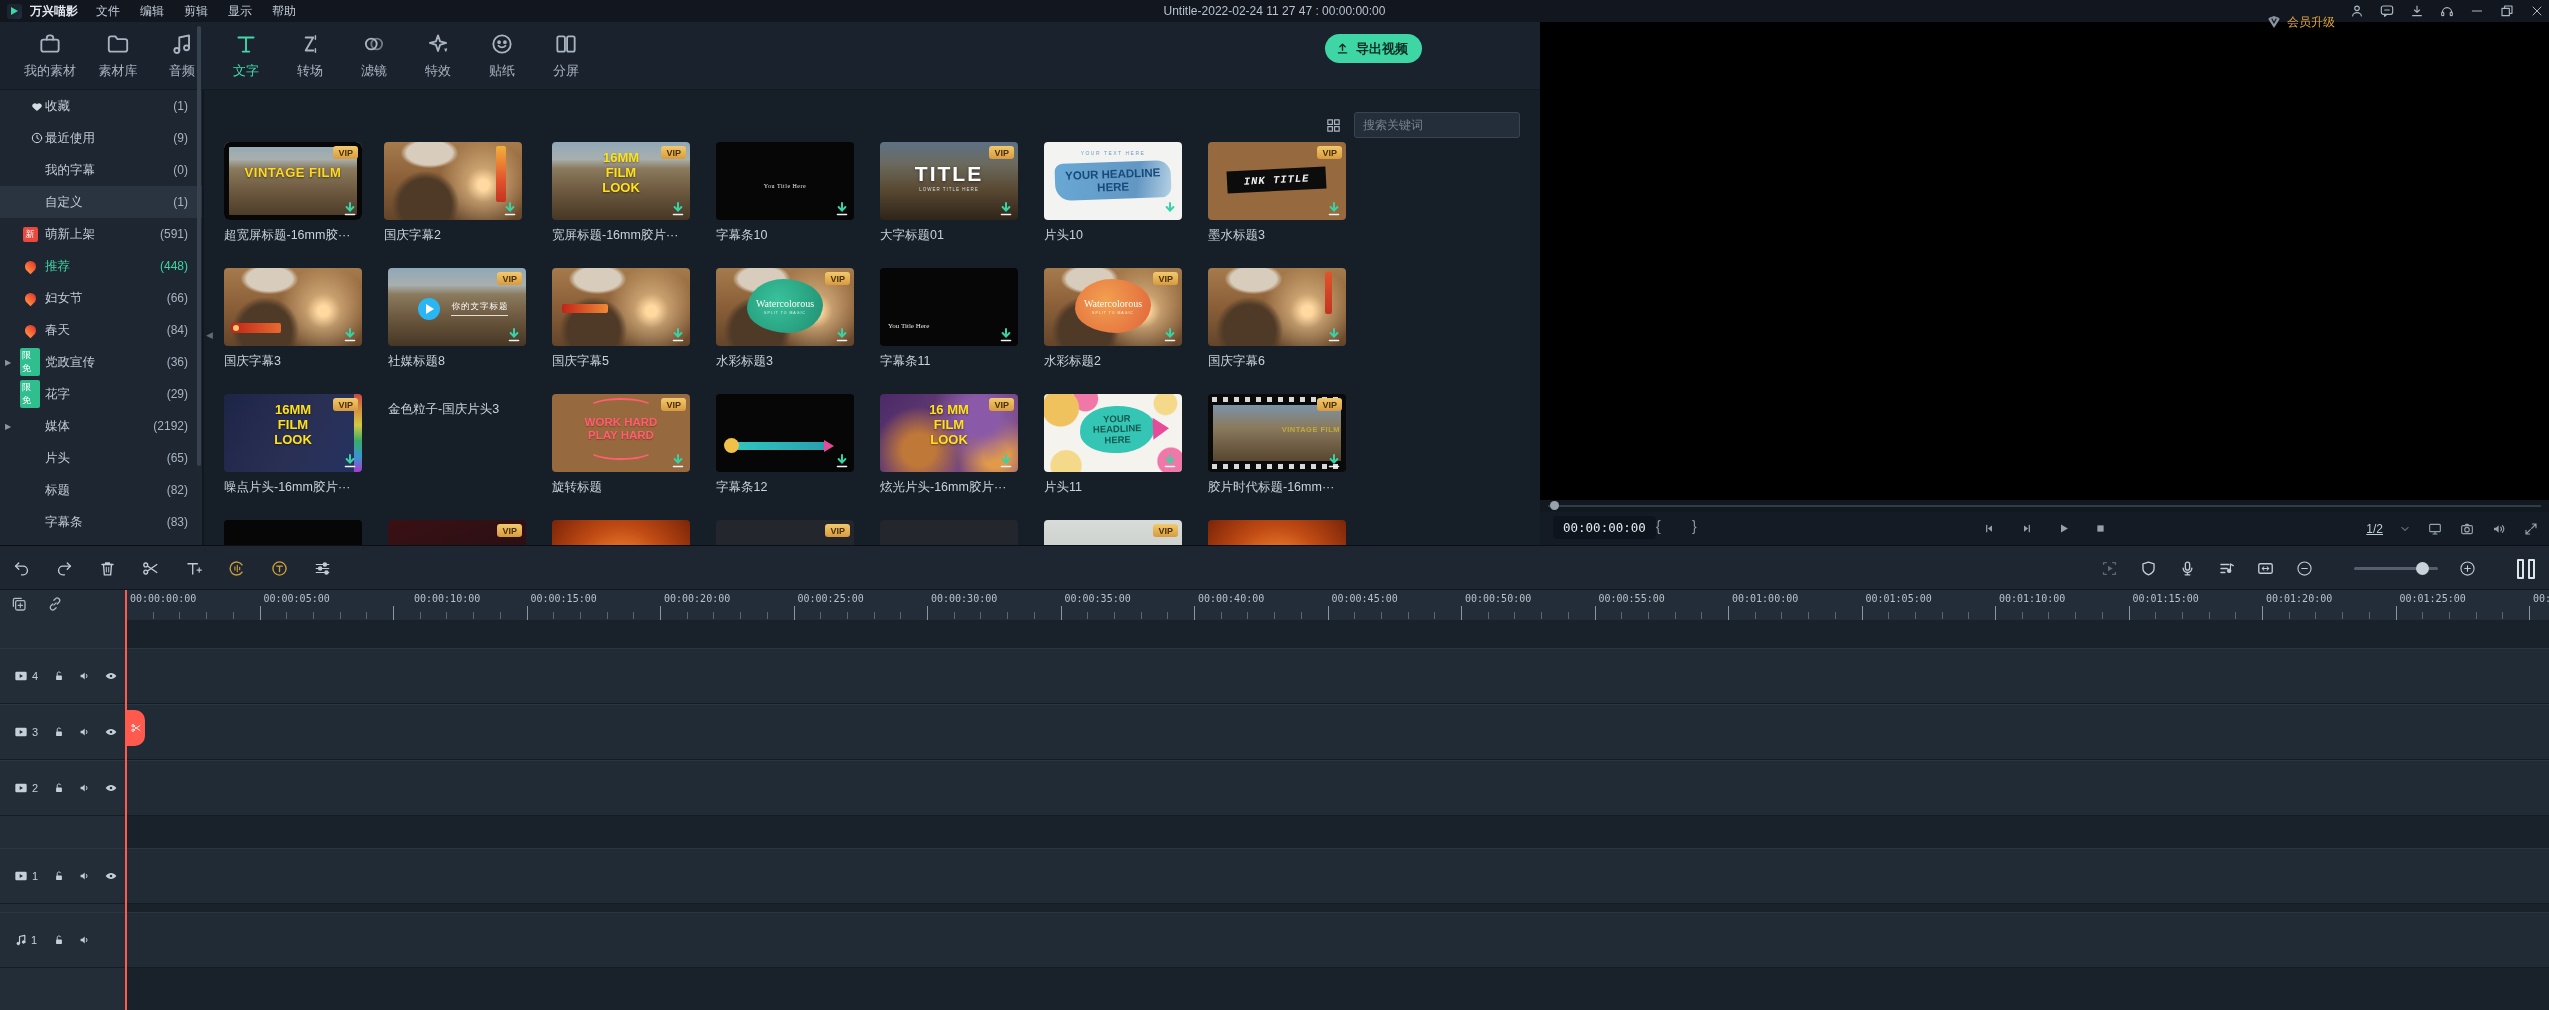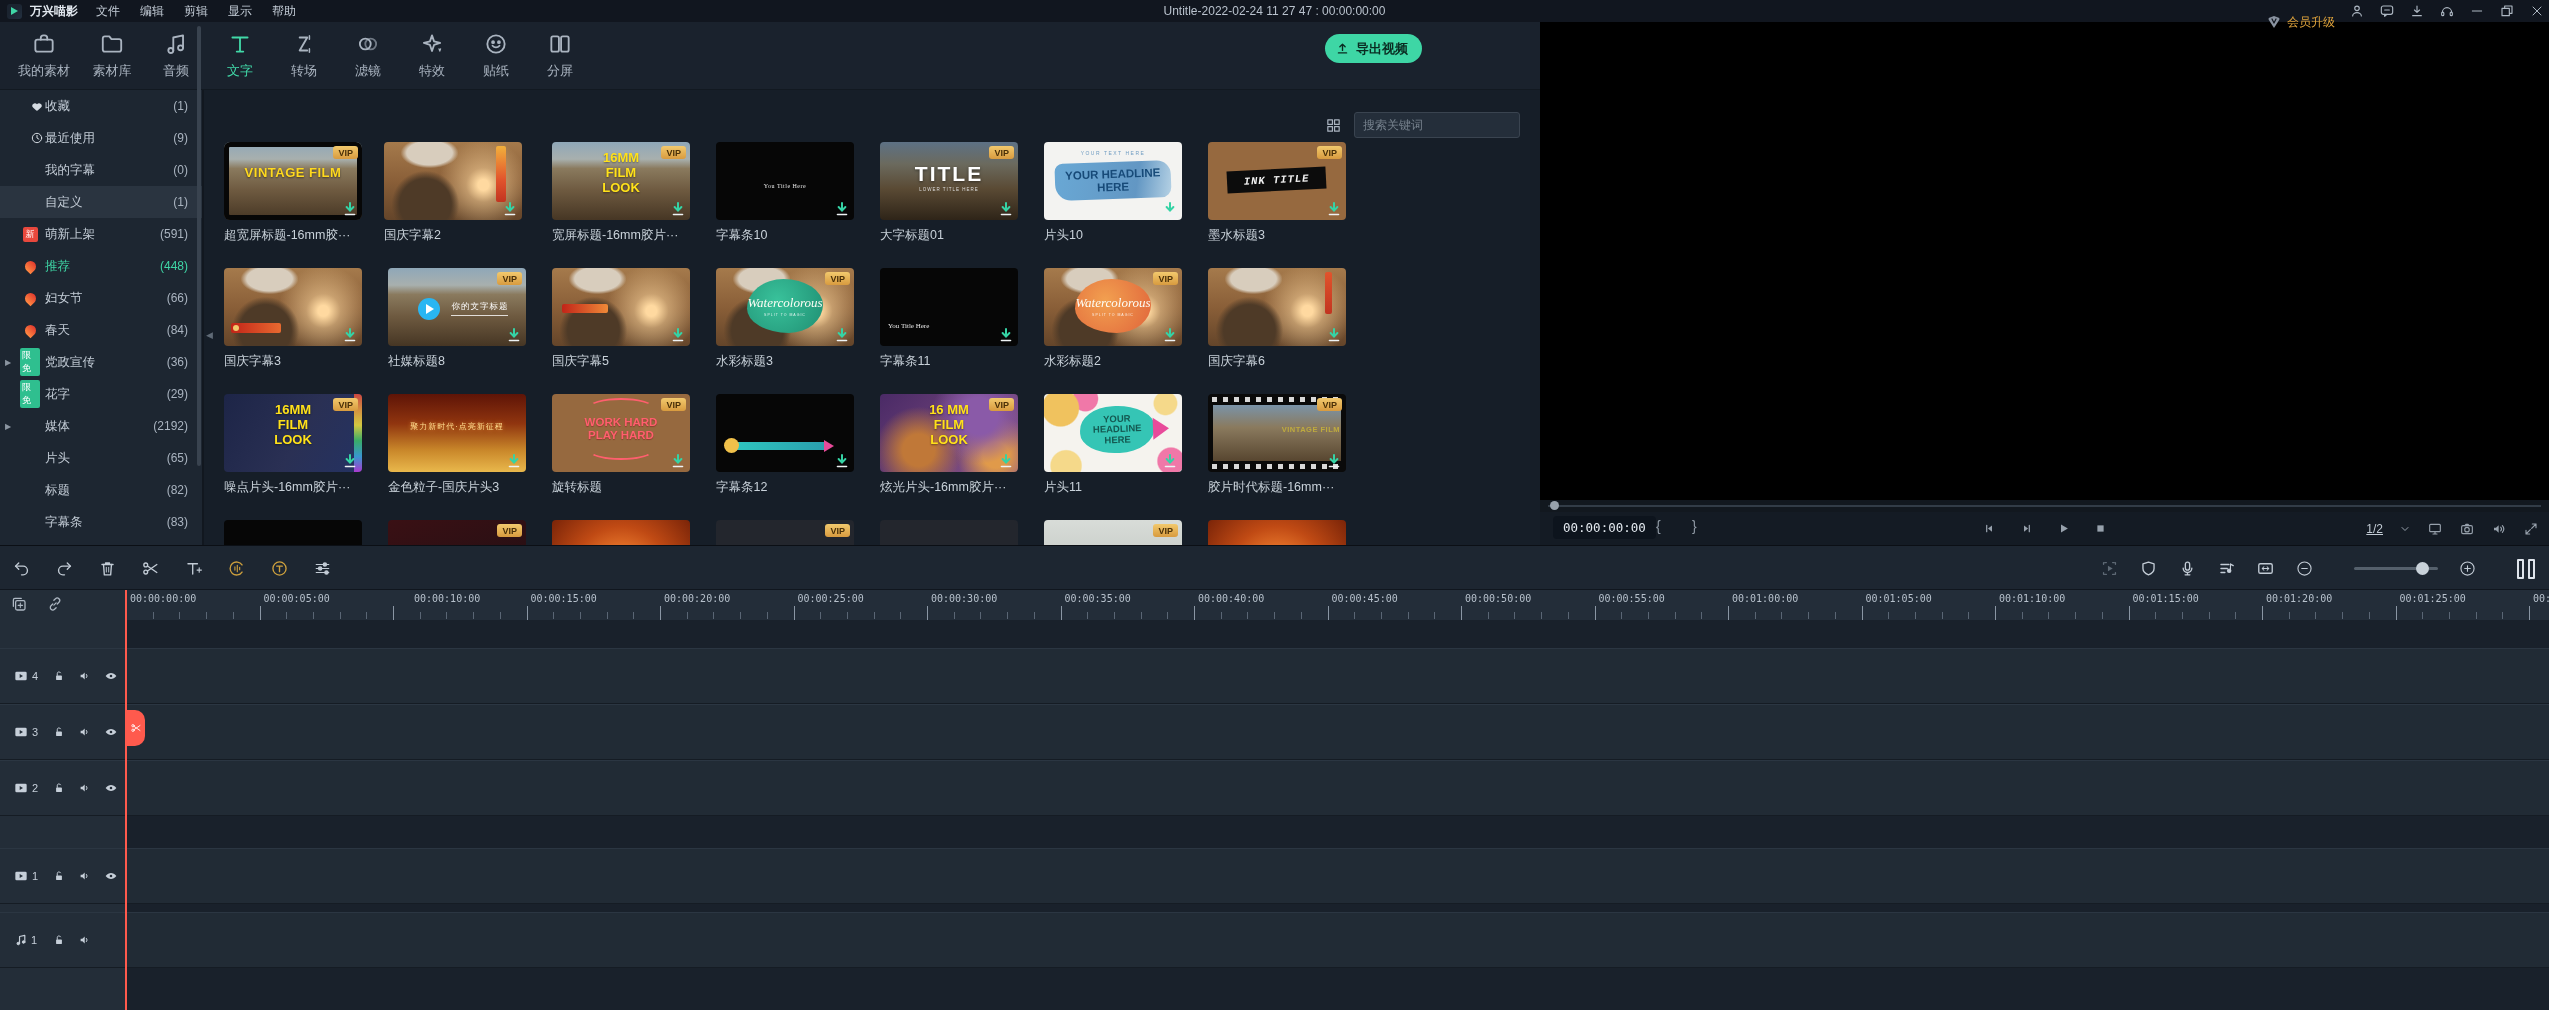--- a/index.html
+++ b/index.html
@@ -20,21 +20,21 @@
   #menus .menu { padding:2px 2px; cursor:default; }
   #wintitle { position:absolute; left:50%; transform:translateX(-50%); top:0; height:22px;
     display:flex; align-items:center; color:#b9c2cd; font-size:12px; }
   #tb-right { position:absolute; right:4px; top:0; height:22px; display:flex; align-items:center; gap:14px; }
   #upgrade { display:flex; align-items:center; gap:5px; color:#e3a63c; font-size:12px;margin-top:22px; }
   #tb-right .wbtn { width:16px; height:16px; color:#aeb8c3; }
 
   
   #mediapanel { position:absolute; left:0; top:22px; width:1540px; height:523px; background:#1a222d; }
   #tabbar { position:absolute; left:0; top:0; width:100%; height:68px; background:#1a222d;
-    border-bottom:1px solid #121921; display:flex; align-items:center; padding-left:8px; }
+    border-bottom:1px solid #121921; display:flex; align-items:center; padding-left:14px; }
   .tab { width:64px; display:flex; flex-direction:column; align-items:center; gap:5px;
     color:#aab4c0; font-size:13px; cursor:pointer; }
   .tab:first-child { width:72px; }
   .tab .ticon { width:26px; height:26px; }
   .tab.active { color:#41d9a8; }
   #exportbtn { position:absolute; right:118px; top:12px; height:29px; padding:0 14px 0 10px;
     background:#3ed6a5; color:#0a2b21; border:none; border-radius:15px; font-size:13px; font-weight:bold;
     display:flex; align-items:center; gap:6px; cursor:pointer; font-family:inherit; }
 
   
@@ -144,21 +144,21 @@
   .ov-redbar-ml { left:10px; top:36px; width:46px; height:9px; border-radius:2px;
     background:linear-gradient(90deg,#c22418,#f08a38); }
   .ov-play-blue { left:22%; top:38%; width:22px; height:22px; border-radius:50%; background:#29b6f2; }
   .ov-play-blue::after { content:""; position:absolute; left:8px; top:6px; border-left:8px solid #fff;
     border-top:5px solid transparent; border-bottom:5px solid transparent; }
   .ov-bar-text { left:46%; top:42%; color:#fff; font-size:8.5px; letter-spacing:1px;
     border-bottom:1px solid rgba(255,255,255,.8); padding-bottom:2px; }
   .ov-wc { width:76px; height:54px; left:50%; top:50%; transform:translate(-50%,-52%);
     border-radius:48% 52% 45% 55% / 55% 48% 52% 45%; display:flex; flex-direction:column;
     align-items:center; justify-content:center; text-align:center; }
-  .ov-wc .wc-t { font-family:"Liberation Serif",serif; font-style:italic; font-size:13px; color:#fdfdf5; }
+  .ov-wc .wc-t { font-family:"Liberation Serif",serif; font-size:10px; color:#fdfdf5; }
   .ov-wc .wc-s { font-size:3.5px; color:rgba(255,255,255,.85); letter-spacing:1px; margin-top:2px; }
   .wc-teal { background:radial-gradient(circle at 40% 40%, #39c29b, #1f8e72); }
   .wc-orange { background:radial-gradient(circle at 40% 40%, #f2a050, #e0643a); }
   .ov-gold-cn { left:0; right:0; top:34%; text-align:center; color:#ffdd90; font-size:8px;
     letter-spacing:1px; text-shadow:0 0 4px rgba(255,170,60,.8); }
   .ov-workhard { left:0; right:0; top:28%; text-align:center; color:#ff5f6e; font-weight:bold;
     font-size:11.5px; line-height:1.15; white-space:pre-line; text-shadow:0 1px 1px rgba(120,0,20,.4); }
   .ov-workhard::before, .ov-workhard::after { content:""; position:absolute; left:50%; transform:translateX(-50%);
     width:62px; height:16px; border:2.5px solid #ff5f6e; border-radius:50%; border-left-color:transparent; border-right-color:transparent; }
   .ov-workhard::before { top:-18px; border-bottom-color:transparent; }
@@ -693,29 +693,20 @@
             <div class="dl">
               <svg viewBox="0 0 14 14" width="14" height="14">
                 <path d="M7 1v7M3.6 5L7 8.6 10.4 5" stroke="#35d3a5" stroke-width="2" fill="none" stroke-linecap="round"></path>
                 <path d="M2.5 12.5h9" stroke="#eef3f5" stroke-width="1.6" stroke-linecap="round"></path>
               </svg>
             </div>
           </div>
           <div class="glabel">噪点片头-16mm胶片···</div>
         </div>
         <div class="gitem" style="left: 184px; top: 304px;">
-          <div class="thumb bg-goldsea">
-            <div class="ov ov-gold-cn" style="white-space:pre-line">聚力新时代·点亮新征程</div>
-            <div class="dl">
-              <svg viewBox="0 0 14 14" width="14" height="14">
-                <path d="M7 1v7M3.6 5L7 8.6 10.4 5" stroke="#35d3a5" stroke-width="2" fill="none" stroke-linecap="round"></path>
-                <path d="M2.5 12.5h9" stroke="#eef3f5" stroke-width="1.6" stroke-linecap="round"></path>
-              </svg>
-            </div>
-          </div>
           <div class="glabel">金色粒子-国庆片头3</div>
         </div>
         <div class="gitem" style="left: 348px; top: 304px;">
           <div class="thumb bg-sunset2">
             <div class="ov ov-workhard" style="white-space:pre-line">WORK HARD
 PLAY HARD</div>
             <div class="vip">VIP</div>
             <div class="dl">
               <svg viewBox="0 0 14 14" width="14" height="14">
                 <path d="M7 1v7M3.6 5L7 8.6 10.4 5" stroke="#35d3a5" stroke-width="2" fill="none" stroke-linecap="round"></path>

